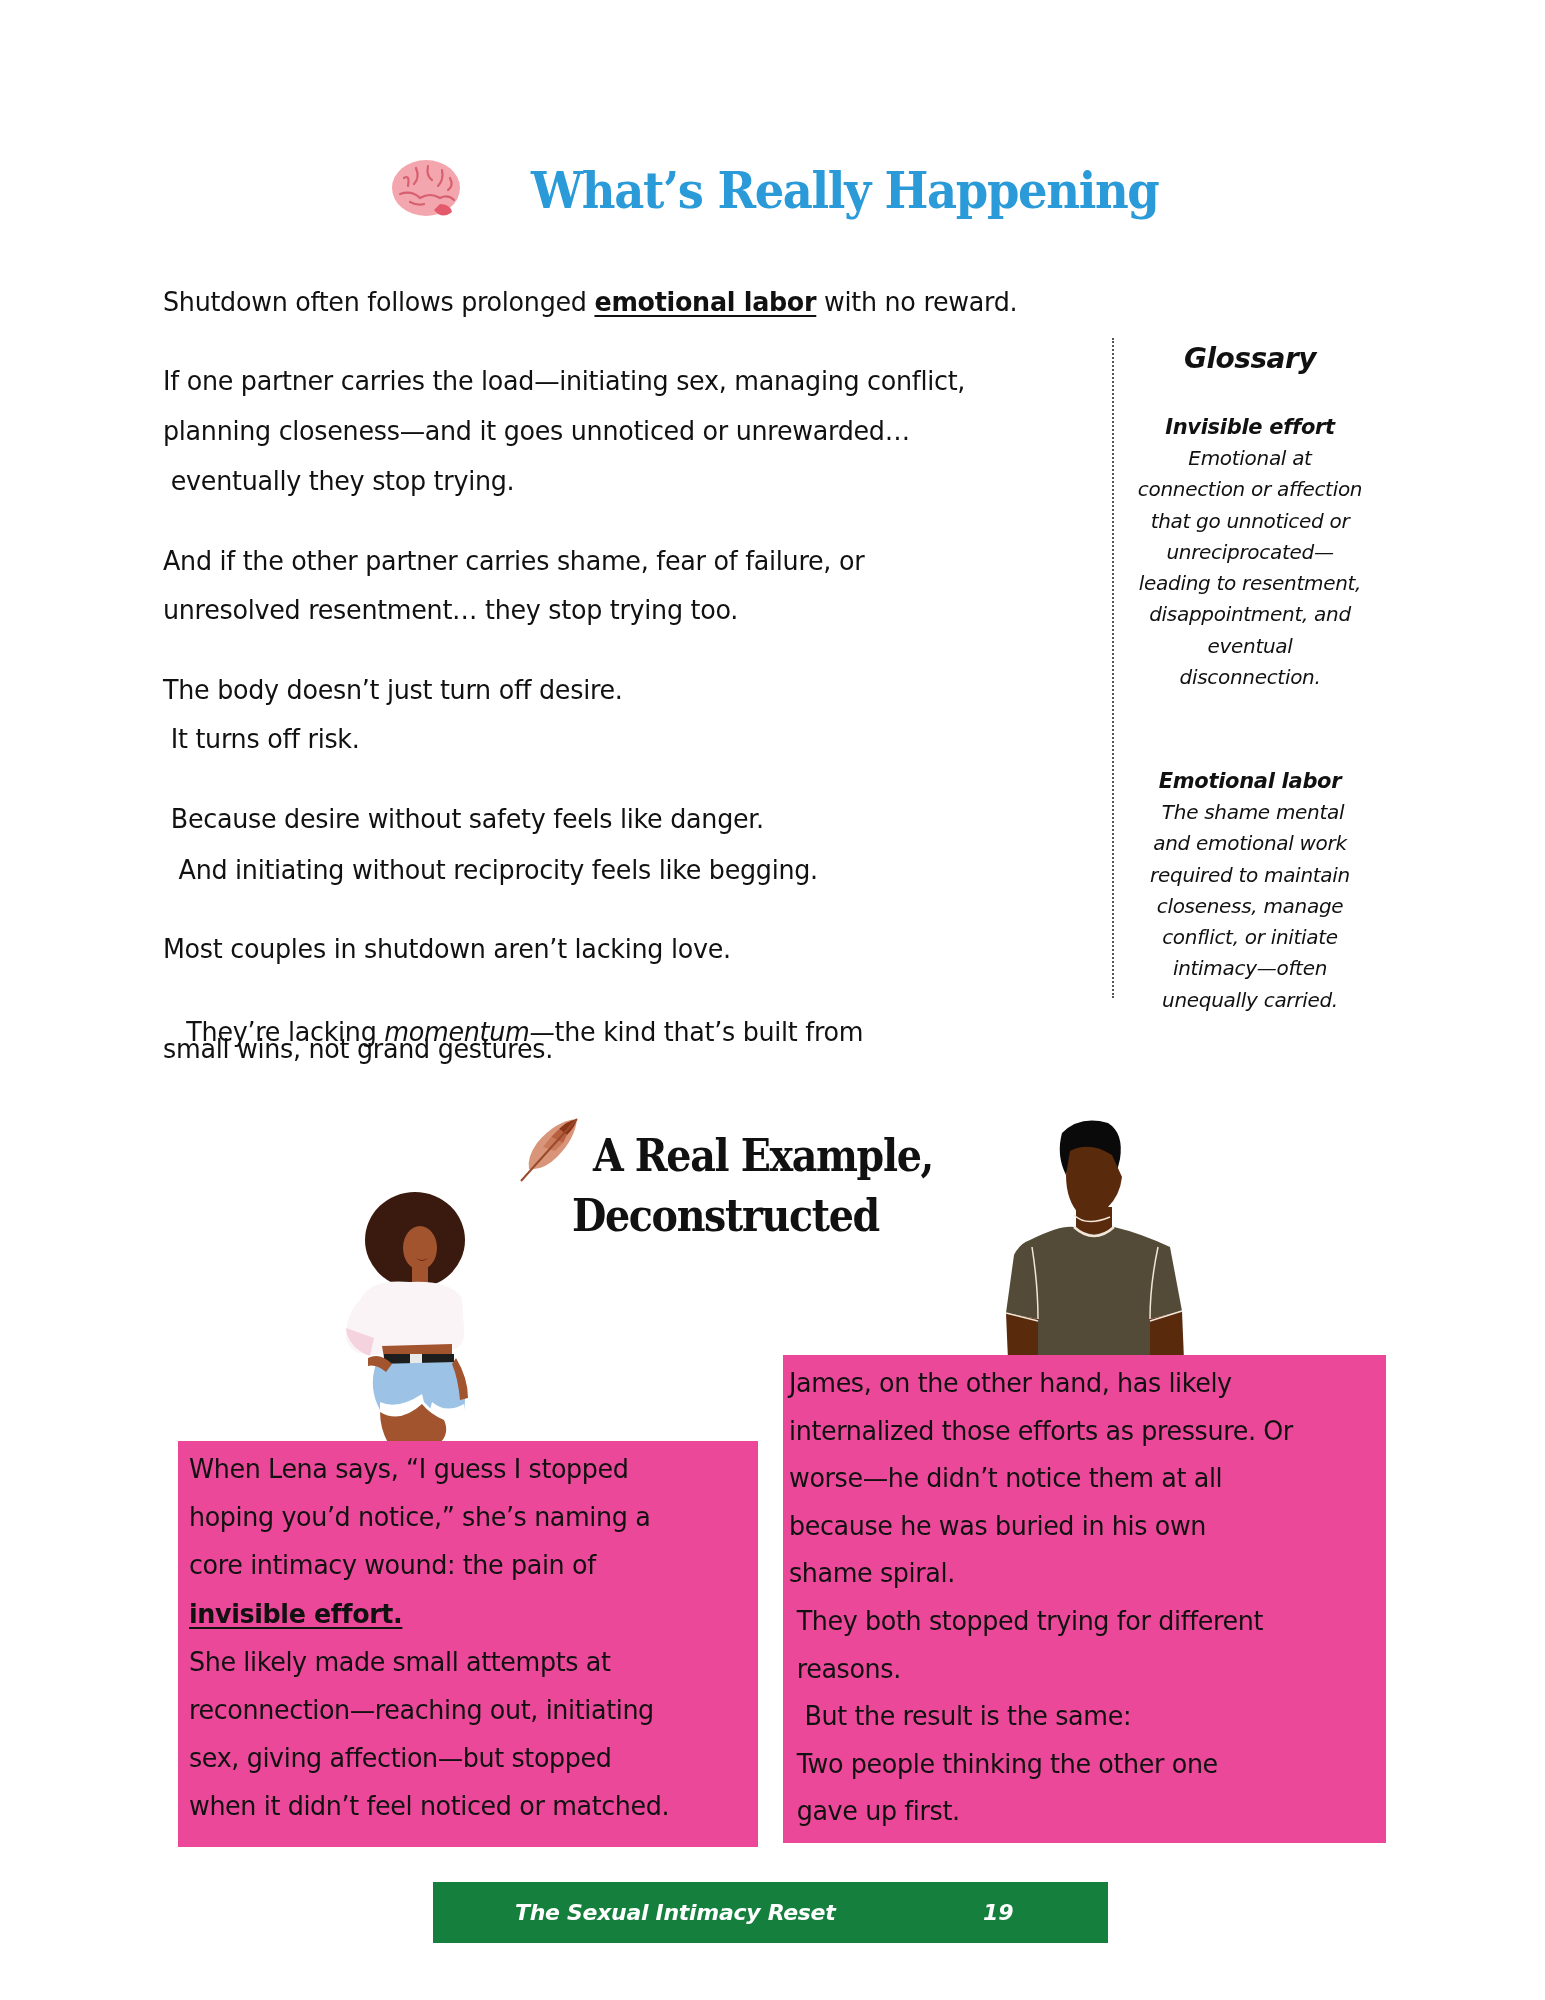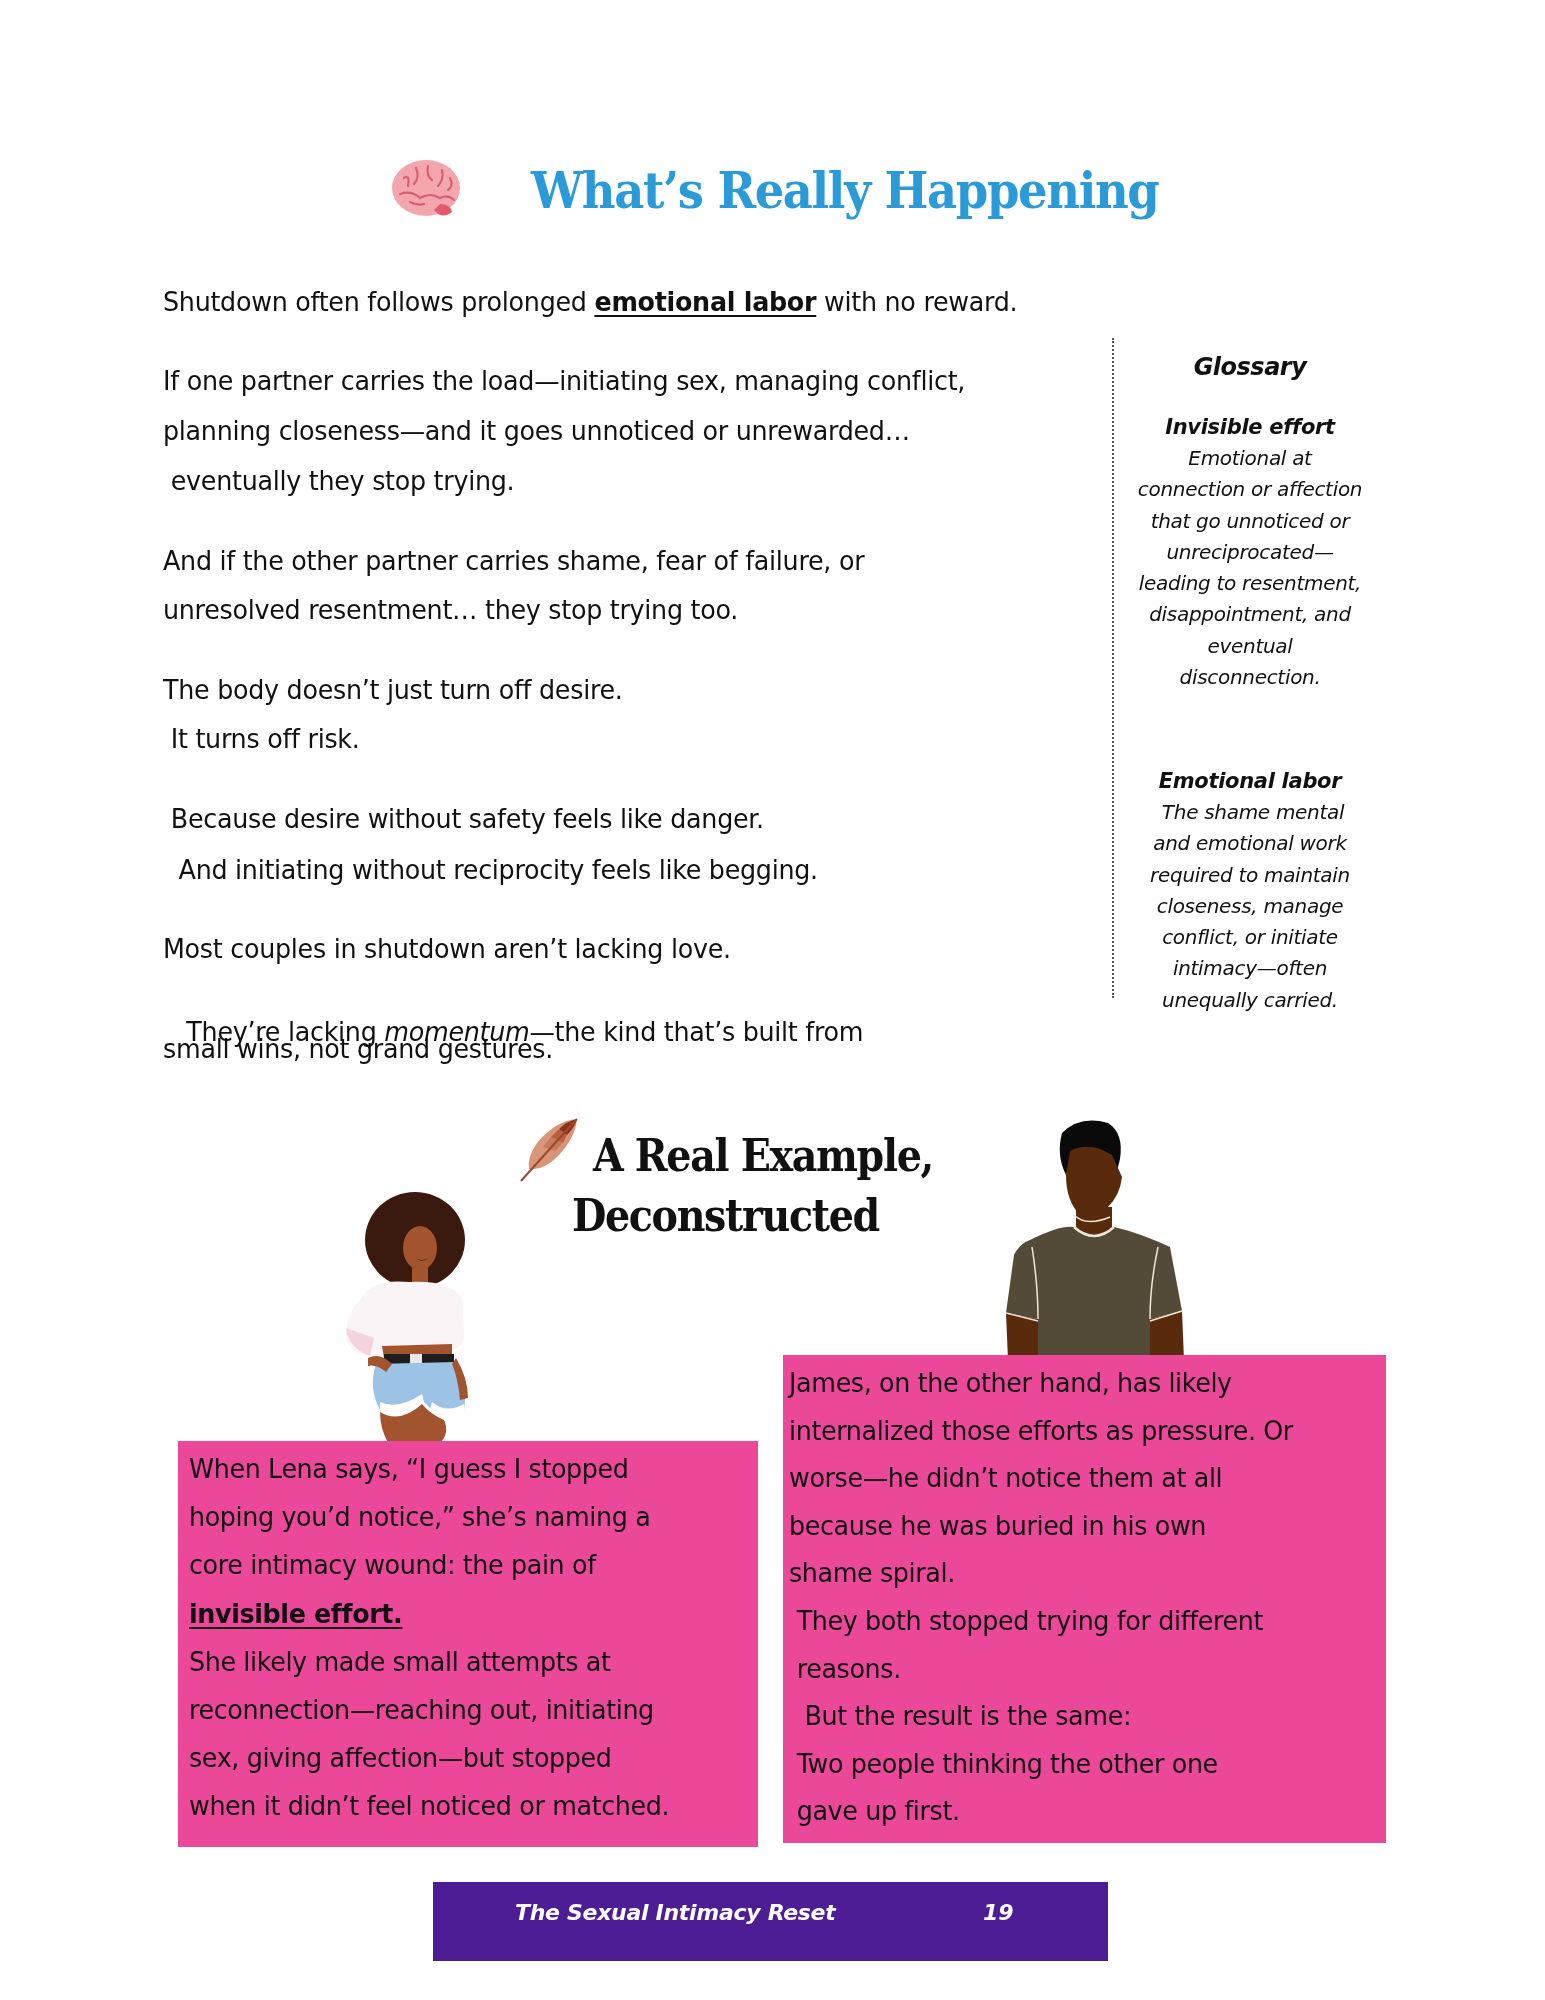--- a/index.html
+++ b/index.html
@@ -17,21 +17,21 @@
   .body-line { position: absolute; left: 163px; font-size: 27px; line-height: 34px; white-space: nowrap;
                letter-spacing: -0.3px; transform: scaleX(0.94); transform-origin: left center; }
   .b-u { font-weight: bold; text-decoration: underline; text-underline-offset: 4px; }
   .it { font-style: italic; }
 
   
   #glossary-divider { left: 1112px; top: 338px; height: 660px; border-left: 2px dotted #555; width: 0; }
 
   
   #glossary { left: 1115px; top: 335px; width: 270px; text-align: center; }
-  #glossary-title { font-weight: bold; font-style: italic; font-size: 24px; margin-top: 12px; height: 40px; line-height: 40px; letter-spacing: -0.5px; }
+  #glossary-title { font-weight: bold; font-style: italic; font-size: 28px; margin-top: 4px; height: 40px; line-height: 40px; letter-spacing: -0.5px; }
   .gl-term { font-weight: bold; font-style: italic; font-size: 21px; line-height: 31px; letter-spacing: -0.3px; }
   .gl-def { font-style: italic; font-size: 20px; line-height: 31.3px; letter-spacing: -0.3px; }
   #gl-entry-0 { position: absolute; top: 77px; left: 0; width: 270px; }
   #gl-entry-1 { position: absolute; top: 431px; left: 0; width: 270px; }
 
   
   #feather-icon { left: 515px; top: 1113px; width: 72px; height: 72px; }
   #h2-line1 { left: 593px; top: 1128px; font-family: "DejaVu Serif", serif; font-weight: bold; font-size: 44px;
               letter-spacing: -1.5px; white-space: nowrap; line-height: 56px; transform: scaleX(0.9); transform-origin: left center; }
   #h2-line2 { left: 572px; top: 1188px; font-family: "DejaVu Serif", serif; font-weight: bold; font-size: 44px;
@@ -44,21 +44,21 @@
   
   .story-box { position: absolute; background: #ec4899; box-sizing: border-box; margin-left: 9px; }
   #story-box-lena { left: 169px; top: 1441px; width: 580px; height: 406px; padding: 4px 10px 0 11px; }
   #story-box-james { left: 774px; top: 1355px; width: 603px; height: 488px; padding: 4px 8px 0 6px; }
   .story-line { font-size: 27px; line-height: 48px; white-space: nowrap; letter-spacing: -0.4px;
                 transform: scaleX(0.94); transform-origin: left center; height: 48px; }
   #story-box-lena .story-line { line-height: 48.2px; height: 48.2px; }
   #story-box-james .story-line { line-height: 47.6px; height: 47.6px; }
 
   
-  #footer-bar { left: 433px; top: 1882px; width: 675px; height: 79px; background: #4c1d95; }
+  #footer-bar { left: 433px; top: 1882px; width: 675px; height: 61px; background: #15803d; }
   #footer-title { position: absolute; left: 82px; top: 0; line-height: 61px; color: #fff; font-weight: bold; font-style: italic; font-size: 22px; letter-spacing: -0.3px; }
   #footer-page { position: absolute; left: 550px; top: 0; line-height: 61px; color: #fff; font-weight: bold; font-style: italic; font-size: 22px; }
 </style>
 </head>
 <body>
 
 <div id="title-row" class="abs">
   <svg width="74" height="68" viewBox="0 0 74 68">
     <ellipse cx="36" cy="32" rx="34" ry="28" fill="#f4a6ae"></ellipse>
     <path d="M44 54 Q52 64 62 56 Q60 48 50 48 Z" fill="#e45a6c"></path>

